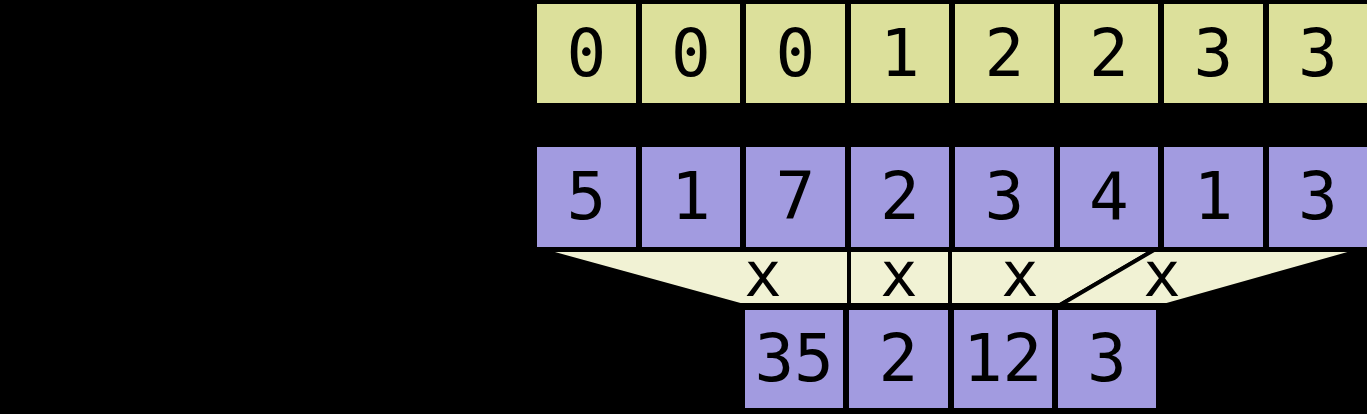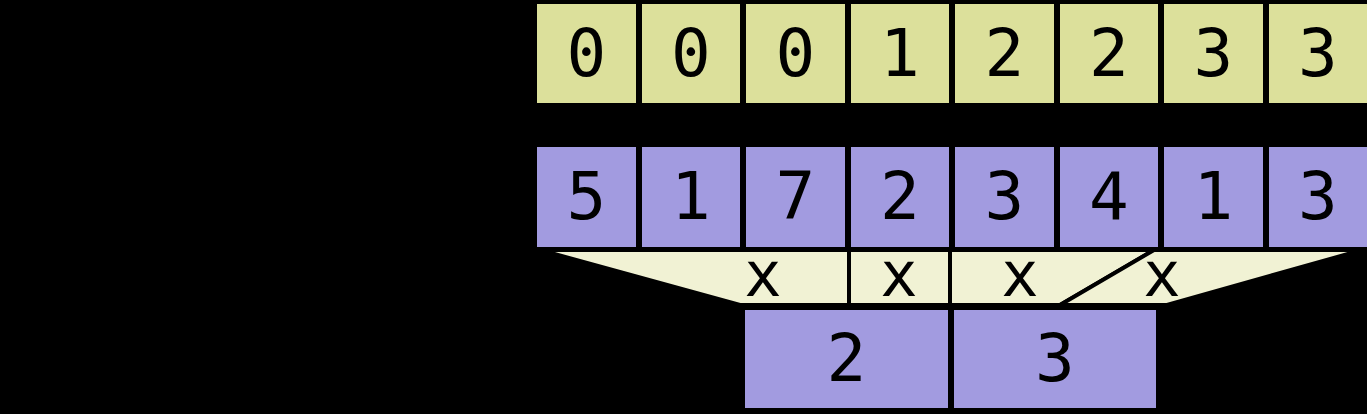--- a/index.html
+++ b/index.html
@@ -91,17 +91,19 @@
     <polygon class="funnel-section" points="950,250 1154,250 1060,305 950,305" style="fill: rgb(241, 242, 212);"></polygon>
     <polygon class="funnel-section" points="1154,250 1362,250 1167,305 1060,305" style="fill: rgb(241, 242, 212);"></polygon>
 
     <text class="op-label" x="763" y="296">x</text>
     <text class="op-label" x="899" y="296">x</text>
     <text class="op-label" x="1020" y="296">x</text>
     <text class="op-label" x="1162" y="296">x</text>
   </svg>
 
   <div id="result-row" class="row">
+    <div class="cell result-cell" style="background-color: rgb(162, 155, 224);">35</div>
     <div class="cell result-cell" style="background-color: rgb(162, 155, 224);">2</div>
+    <div class="cell result-cell" style="background-color: rgb(162, 155, 224);">12</div>
     <div class="cell result-cell" style="background-color: rgb(162, 155, 224);">3</div>
   </div>
 
 </div>
 
 </body></html>

